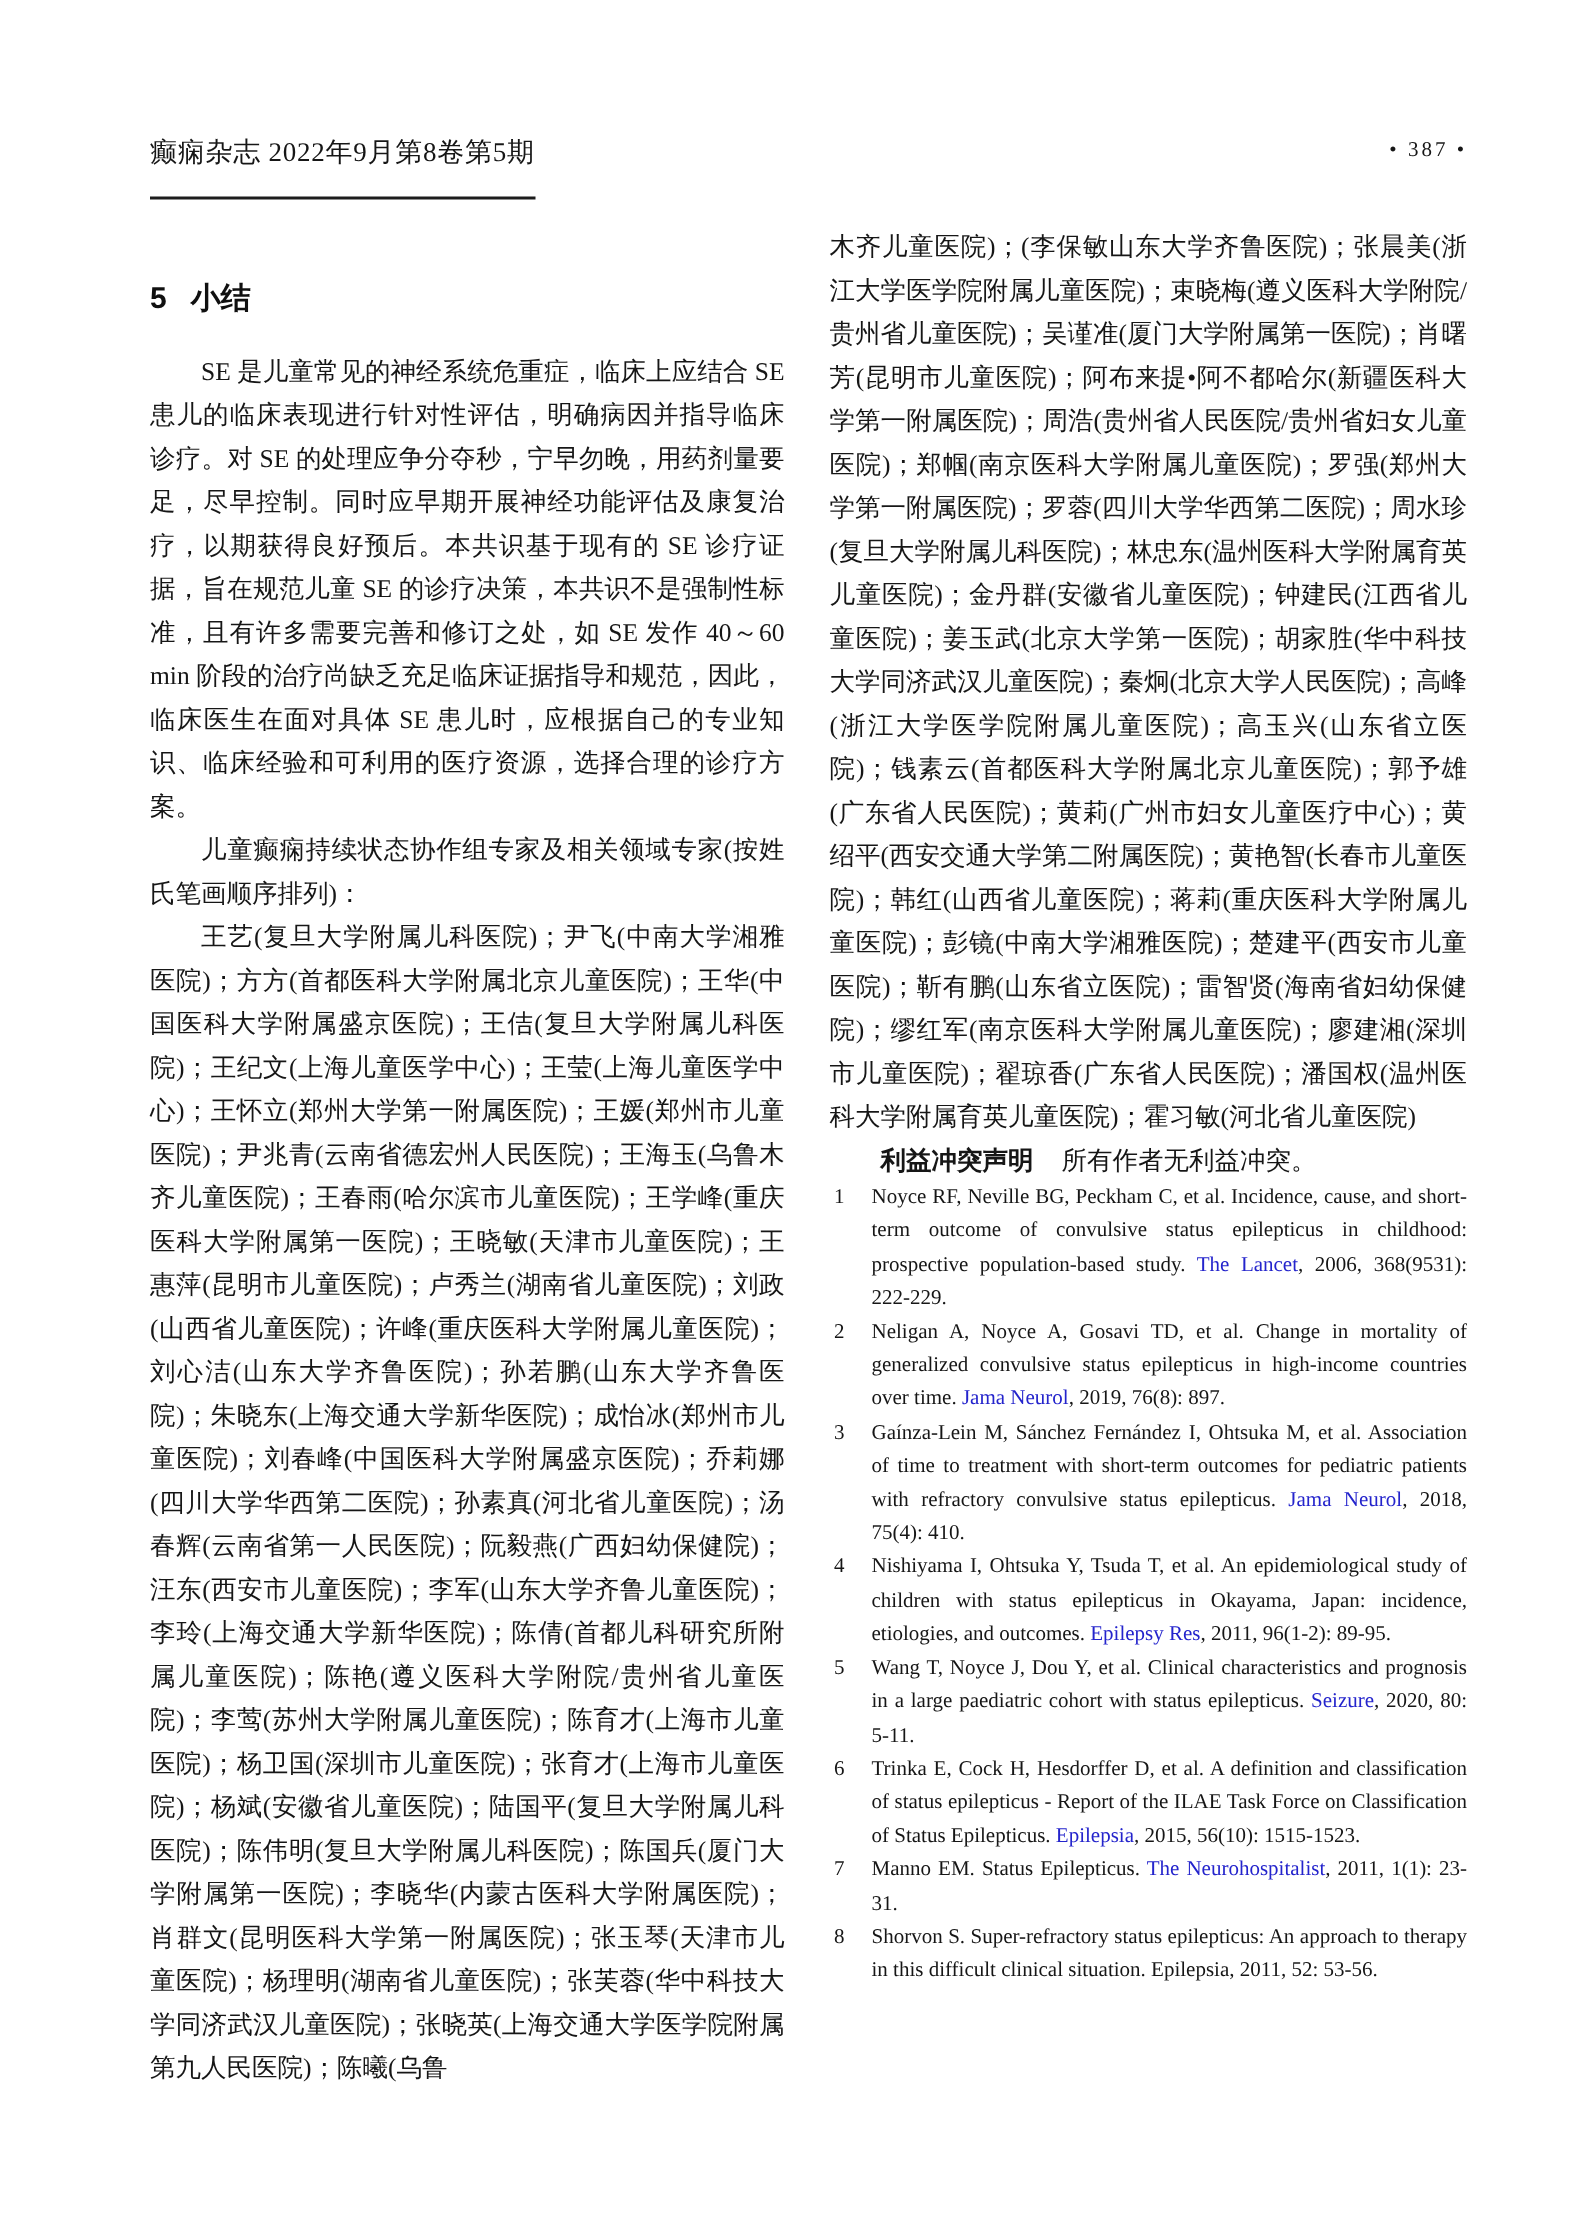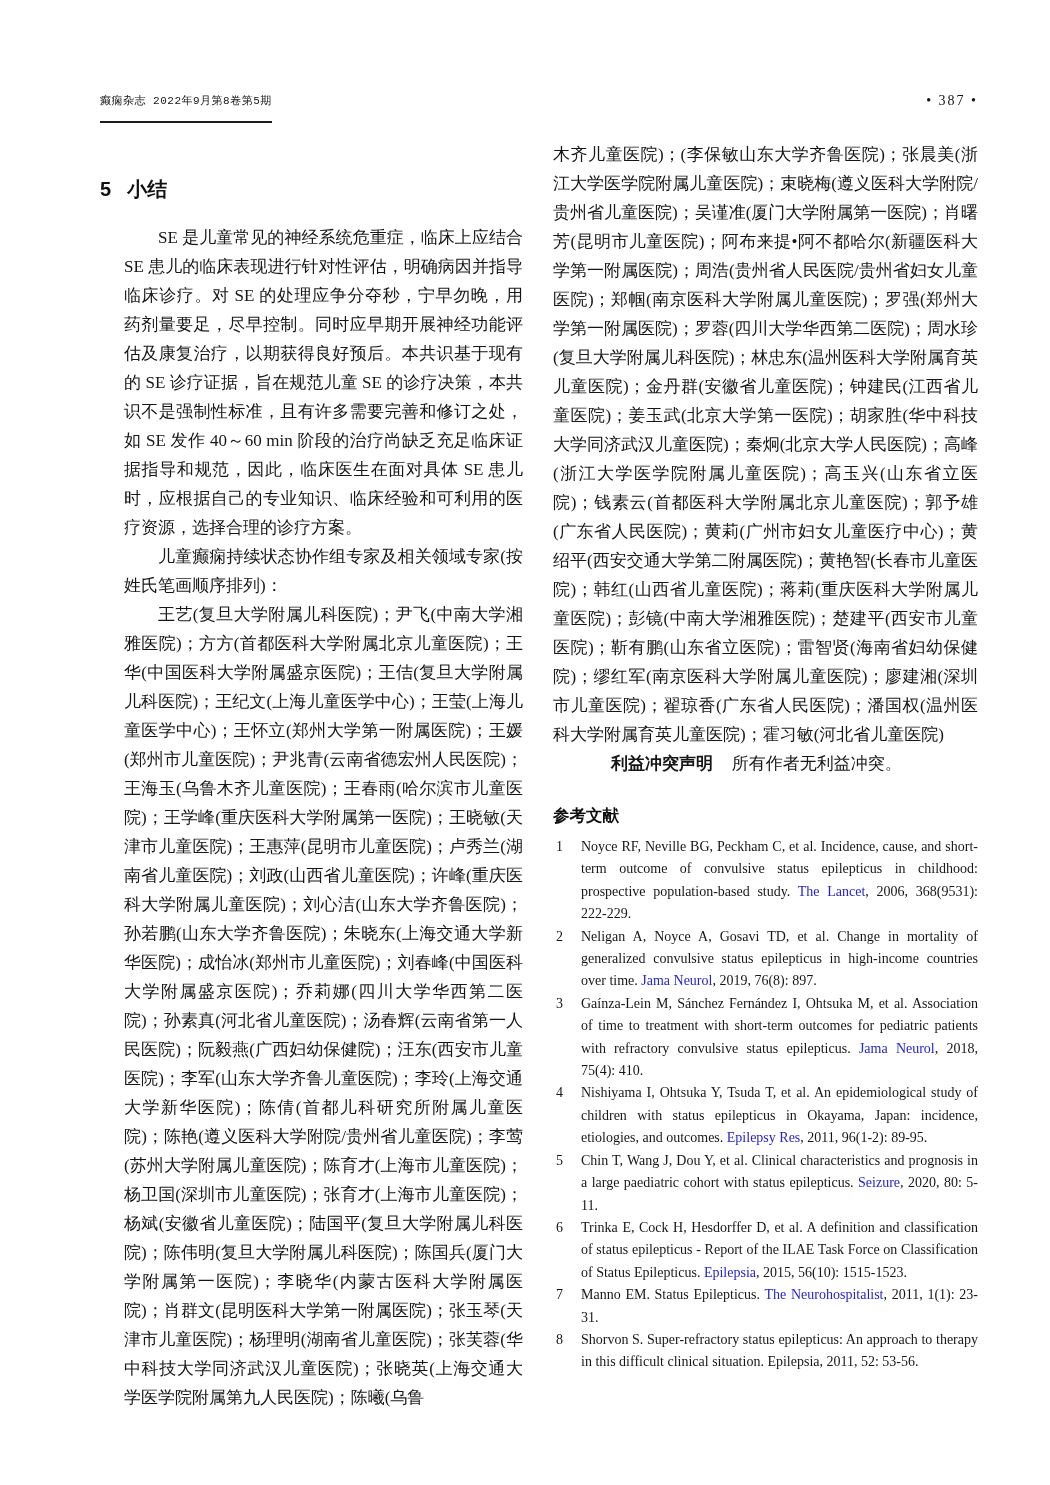--- a/index.html
+++ b/index.html
@@ -15,26 +15,25 @@
     width:1050px;height:1485px;
     padding:93px 72px 0 100px;
     overflow:hidden;
     position:relative;
   }
   
   .header{
     display:flex;justify-content:space-between;align-items:flex-start;
   }
   .journal-title{
-    font-size:11px;
+    font-size:18px;
     letter-spacing:.5px;
-    padding-bottom:12px;
+    padding-bottom:22px;
     border-bottom:2px solid #1c1c1c;
     line-height:16px;
-    font-family:Liberation Mono, monospace;
   }
   .page-number{
     font-size:14px;line-height:16px;letter-spacing:2px;
   }
   
   .columns{display:flex;gap:30px;}
   .col{box-sizing:border-box;}
   .col-left{width:424px;}
   .col-right{width:426px;padding-top:17px;}
   
@@ -45,21 +44,21 @@
     color:#101010;
     margin:52px 0 20px 0;
   }
   h2.section-heading .sec-num{margin-right:16px;}
   p.cn{
     font-size:17px;
     line-height:29px;
     text-align:justify;
     margin:0;
   }
-  p.indent{text-indent:2em;margin-left:24px;}
+  p.indent{text-indent:2em;}
   .experts-intro{margin-top:29px;}
   
   .conflict{margin-top:2px;}
   .conflict-label{
     font-family:"Liberation Sans","DejaVu Sans",sans-serif;
     font-weight:bold;
     margin-right:1.1em;
   }
   .refs-heading{
     font-family:"Liberation Sans","DejaVu Sans",sans-serif;
@@ -107,42 +106,41 @@
       <p class="cn indent">王艺(复旦大学附属儿科医院)；尹飞(中南大学湘雅医院)；方方(首都医科大学附属北京儿童医院)；王华(中国医科大学附属盛京医院)；王佶(复旦大学附属儿科医院)；王纪文(上海儿童医学中心)；王莹(上海儿童医学中心)；王怀立(郑州大学第一附属医院)；王媛(郑州市儿童医院)；尹兆青(云南省德宏州人民医院)；王海玉(乌鲁木齐儿童医院)；王春雨(哈尔滨市儿童医院)；王学峰(重庆医科大学附属第一医院)；王晓敏(天津市儿童医院)；王惠萍(昆明市儿童医院)；卢秀兰(湖南省儿童医院)；刘政(山西省儿童医院)；许峰(重庆医科大学附属儿童医院)；刘心洁(山东大学齐鲁医院)；孙若鹏(山东大学齐鲁医院)；朱晓东(上海交通大学新华医院)；成怡冰(郑州市儿童医院)；刘春峰(中国医科大学附属盛京医院)；乔莉娜(四川大学华西第二医院)；孙素真(河北省儿童医院)；汤春辉(云南省第一人民医院)；阮毅燕(广西妇幼保健院)；汪东(西安市儿童医院)；李军(山东大学齐鲁儿童医院)；李玲(上海交通大学新华医院)；陈倩(首都儿科研究所附属儿童医院)；陈艳(遵义医科大学附院/贵州省儿童医院)；李莺(苏州大学附属儿童医院)；陈育才(上海市儿童医院)；杨卫国(深圳市儿童医院)；张育才(上海市儿童医院)；杨斌(安徽省儿童医院)；陆国平(复旦大学附属儿科医院)；陈伟明(复旦大学附属儿科医院)；陈国兵(厦门大学附属第一医院)；李晓华(内蒙古医科大学附属医院)；肖群文(昆明医科大学第一附属医院)；张玉琴(天津市儿童医院)；杨理明(湖南省儿童医院)；张芙蓉(华中科技大学同济武汉儿童医院)；张晓英(上海交通大学医学院附属第九人民医院)；陈曦(乌鲁</p>
     </div>
 
     <div class="col col-right">
       <p class="cn">木齐儿童医院)；(李保敏山东大学齐鲁医院)；张晨美(浙江大学医学院附属儿童医院)；束晓梅(遵义医科大学附院/贵州省儿童医院)；吴谨准(厦门大学附属第一医院)；肖曙芳(昆明市儿童医院)；阿布来提•阿不都哈尔(新疆医科大学第一附属医院)；周浩(贵州省人民医院/贵州省妇女儿童医院)；郑帼(南京医科大学附属儿童医院)；罗强(郑州大学第一附属医院)；罗蓉(四川大学华西第二医院)；周水珍(复旦大学附属儿科医院)；林忠东(温州医科大学附属育英儿童医院)；金丹群(安徽省儿童医院)；钟建民(江西省儿童医院)；姜玉武(北京大学第一医院)；胡家胜(华中科技大学同济武汉儿童医院)；秦炯(北京大学人民医院)；高峰(浙江大学医学院附属儿童医院)；高玉兴(山东省立医院)；钱素云(首都医科大学附属北京儿童医院)；郭予雄(广东省人民医院)；黄莉(广州市妇女儿童医疗中心)；黄绍平(西安交通大学第二附属医院)；黄艳智(长春市儿童医院)；韩红(山西省儿童医院)；蒋莉(重庆医科大学附属儿童医院)；彭镜(中南大学湘雅医院)；楚建平(西安市儿童医院)；靳有鹏(山东省立医院)；雷智贤(海南省妇幼保健院)；缪红军(南京医科大学附属儿童医院)；廖建湘(深圳市儿童医院)；翟琼香(广东省人民医院)；潘国权(温州医科大学附属育英儿童医院)；霍习敏(河北省儿童医院)</p>
 
       <p class="cn indent conflict">
         <span class="conflict-label">利益冲突声明</span><span>所有作者无利益冲突。</span>
       </p>
 
-      <h3 class="refs-heading">参考文献</h3>
 
       <div class="refs">
           <div class="ref-item">
             <span class="ref-num">1</span>
             <span class="ref-text"><span class="">Noyce RF, Neville BG, Peckham C, </span><span class="it">et al</span><span class="">. Incidence, cause, and short-term outcome of convulsive status epilepticus in childhood: prospective population-based study. </span><a class="journal-link">The Lancet</a><span class="">, 2006, 368(9531): 222-229.</span></span>
           </div>
           <div class="ref-item">
             <span class="ref-num">2</span>
             <span class="ref-text"><span class="">Neligan A, Noyce A, Gosavi TD, </span><span class="it">et al</span><span class="">. Change in mortality of generalized convulsive status epilepticus in high-income countries over time. </span><a class="journal-link">Jama Neurol</a><span class="">, 2019, 76(8): 897.</span></span>
           </div>
           <div class="ref-item">
             <span class="ref-num">3</span>
             <span class="ref-text"><span class="">Gaínza-Lein M, Sánchez Fernández I, Ohtsuka M, </span><span class="it">et al</span><span class="">. Association of time to treatment with short-term outcomes for pediatric patients with refractory convulsive status epilepticus. </span><a class="journal-link">Jama Neurol</a><span class="">, 2018, 75(4): 410.</span></span>
           </div>
           <div class="ref-item">
             <span class="ref-num">4</span>
             <span class="ref-text"><span class="">Nishiyama I, Ohtsuka Y, Tsuda T, </span><span class="it">et al</span><span class="">. An epidemiological study of children with status epilepticus in Okayama, Japan: incidence, etiologies, and outcomes. </span><a class="journal-link">Epilepsy Res</a><span class="">, 2011, 96(1-2): 89-95.</span></span>
           </div>
           <div class="ref-item">
             <span class="ref-num">5</span>
-            <span class="ref-text"><span class="">Chin T, Wang J, Dou Y, </span><span class="it">et al</span><span class="">. Clinical characteristics and prognosis in a large paediatric cohort with status epilepticus. </span><a class="journal-link">Seizure</a><span class="">, 2020, 80: 5-11.</span></span>
+            <span class="ref-text"><span class="">Wang T, Noyce J, Dou Y, </span><span class="it">et al</span><span class="">. Clinical characteristics and prognosis in a large paediatric cohort with status epilepticus. </span><a class="journal-link">Seizure</a><span class="">, 2020, 80: 5-11.</span></span>
           </div>
           <div class="ref-item">
             <span class="ref-num">6</span>
             <span class="ref-text"><span class="">Trinka E, Cock H, Hesdorffer D, </span><span class="it">et al</span><span class="">. A definition and classification of status epilepticus - Report of the ILAE Task Force on Classification of Status Epilepticus. </span><a class="journal-link">Epilepsia</a><span class="">, 2015, 56(10): 1515-1523.</span></span>
           </div>
           <div class="ref-item">
             <span class="ref-num">7</span>
             <span class="ref-text"><span class="">Manno EM. Status Epilepticus. </span><a class="journal-link">The Neurohospitalist</a><span class="">, 2011, 1(1): 23-31.</span></span>
           </div>
           <div class="ref-item">

